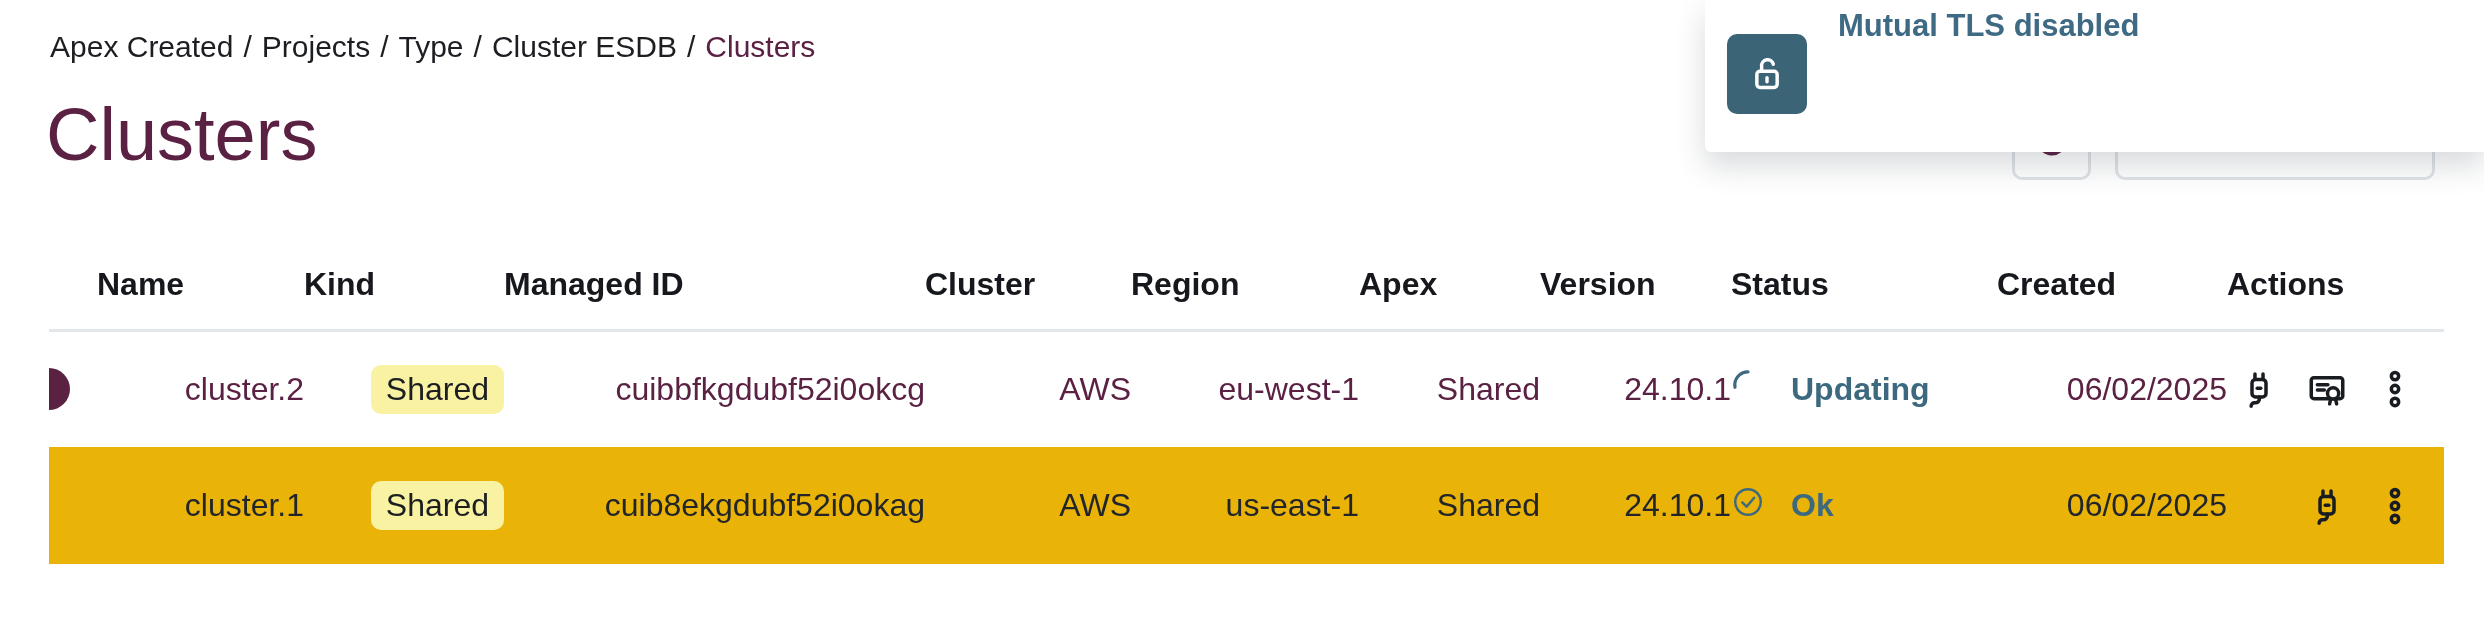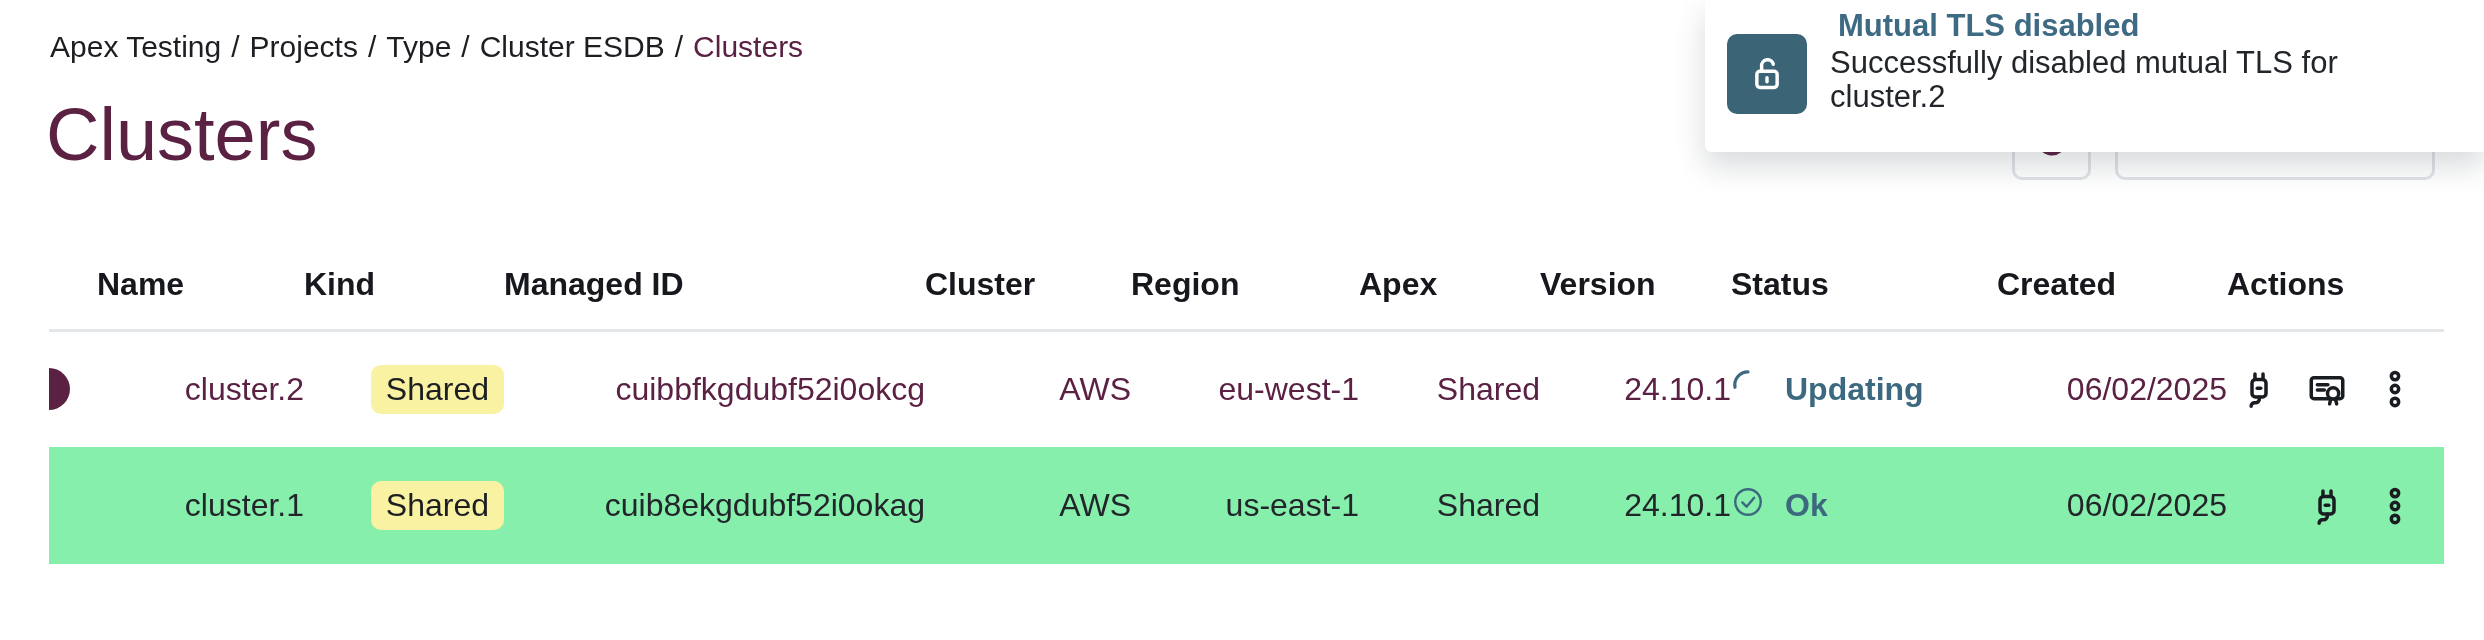--- a/index.html
+++ b/index.html
@@ -75,49 +75,49 @@
 
   thead th {
     text-align: left; font-weight: 700; color: #16181d;
     height: 90px; vertical-align: middle;
     border-bottom: 3px solid #e4e7ea;
   }
   th:first-child, td:first-child { padding-left: 48px; }
   tbody td { height: 117px; vertical-align: middle; text-align: right; }
 
   tr.row-highlight { background: #ffffff; color: #5b2143; cursor: pointer; }
-  tr.row-alt       { background: #86efac; color: #22252a; cursor: pointer; }
+  tr.row-alt       { background: #eab308; color: #22252a; cursor: pointer; }
 
   td.name-cell { position: relative; }
   .row-marker {
     position: absolute; left: 0; top: 50%; transform: translateY(-50%);
     width: 21px; height: 42px; background: #5b2143;
     border-radius: 0 21px 21px 0;
   }
 
   .badge {
     display: inline-block; background: #f8f2a2; color: #1c1e22;
     padding: 6px 15px; border-radius: 10px;
   }
 
-  .status { display: flex; align-items: center; gap: 20px; color: #3c697f; font-weight: 700; }
+  .status { display: flex; align-items: center; gap: 26px; color: #3c697f; font-weight: 700; }
 
   .actions { display: flex; align-items: center; justify-content: flex-end; gap: 26px; padding-right: 28px; }
   .action-btn {
     background: none; border: none; padding: 0; cursor: pointer;
     width: 42px; height: 42px; color: #191c20; display: flex;
     align-items: center; justify-content: center;
   }
   .action-btn svg { display: block; }
 </style>
 </head>
 <body>
 
 <nav class="breadcrumb">
-  <a class="crumb">Apex Testing</a><span class="crumb-sep">/</span><a class="crumb">Projects</a><span class="crumb-sep">/</span><a class="crumb">Type</a><span class="crumb-sep">/</span><a class="crumb">Cluster ESDB</a><span class="crumb-sep">/</span><a class="crumb current">Clusters</a>
+  <a class="crumb">Apex Created</a><span class="crumb-sep">/</span><a class="crumb">Projects</a><span class="crumb-sep">/</span><a class="crumb">Type</a><span class="crumb-sep">/</span><a class="crumb">Cluster ESDB</a><span class="crumb-sep">/</span><a class="crumb current">Clusters</a>
 </nav>
 
 <h1 class="page-title">Clusters</h1>
 
 <button class="toolbar-btn small">
   <span>
     <svg width="40" height="40" viewBox="0 0 24 24" fill="none" stroke="currentColor" stroke-width="2.4" stroke-linecap="round">
       <path d="M19.5 12a7.5 7.5 0 1 1-2.1-5.2"></path>
       <path d="M19.5 4.5v3h-3"></path>
     </svg>
@@ -134,21 +134,20 @@
 
 <div class="toast">
   <div class="toast-icon">
     <svg width="46" height="46" viewBox="0 0 24 24" fill="none" stroke="currentColor" stroke-width="1.8" stroke-linecap="round">
       <rect x="6.7" y="10.6" width="10.6" height="8.4" rx="1.6"></rect>
       <path d="M12 13.9v2.1"></path>
       <path d="M9.2 10.6V7.9a3.1 3.1 0 0 1 6.1-1"></path>
     </svg>
   </div>
   <div class="toast-title">Mutual TLS disabled</div>
-  <div class="toast-msg">Successfully disabled mutual TLS for cluster.2</div>
 </div>
 
 <div class="table-wrap">
   <table>
     <colgroup>
       <col class="c-name">
         <col class="c-kind">
         <col class="c-id">
         <col class="c-prov">
         <col class="c-region">

